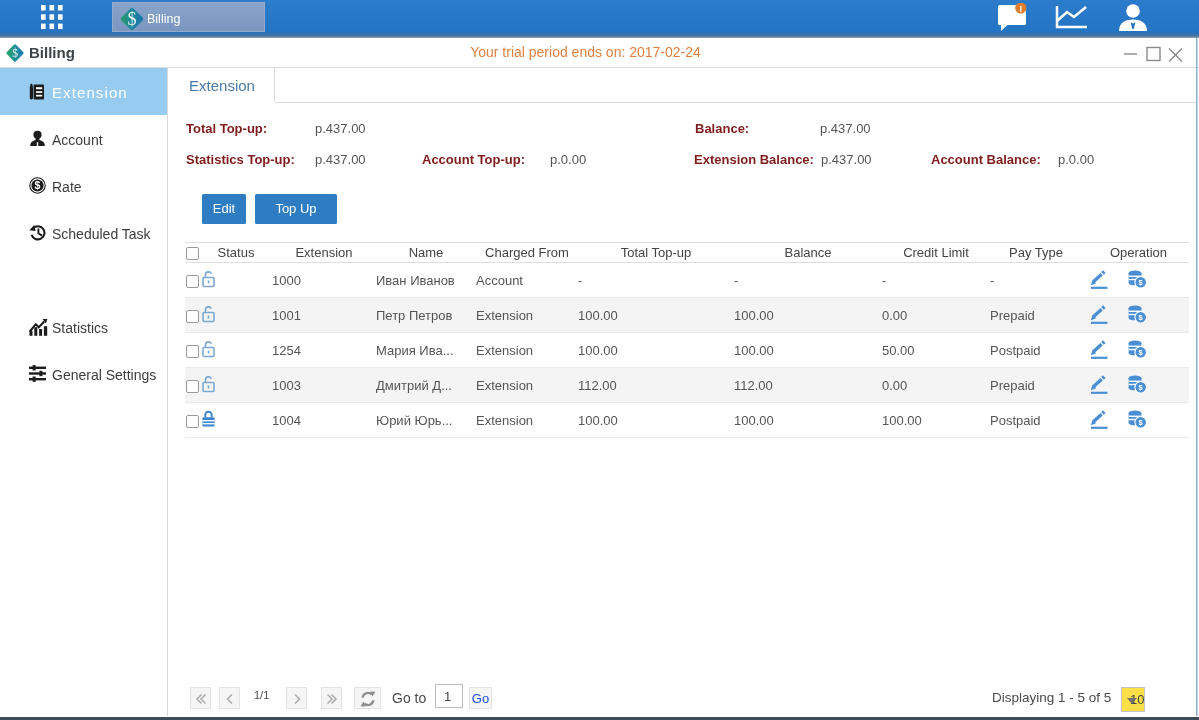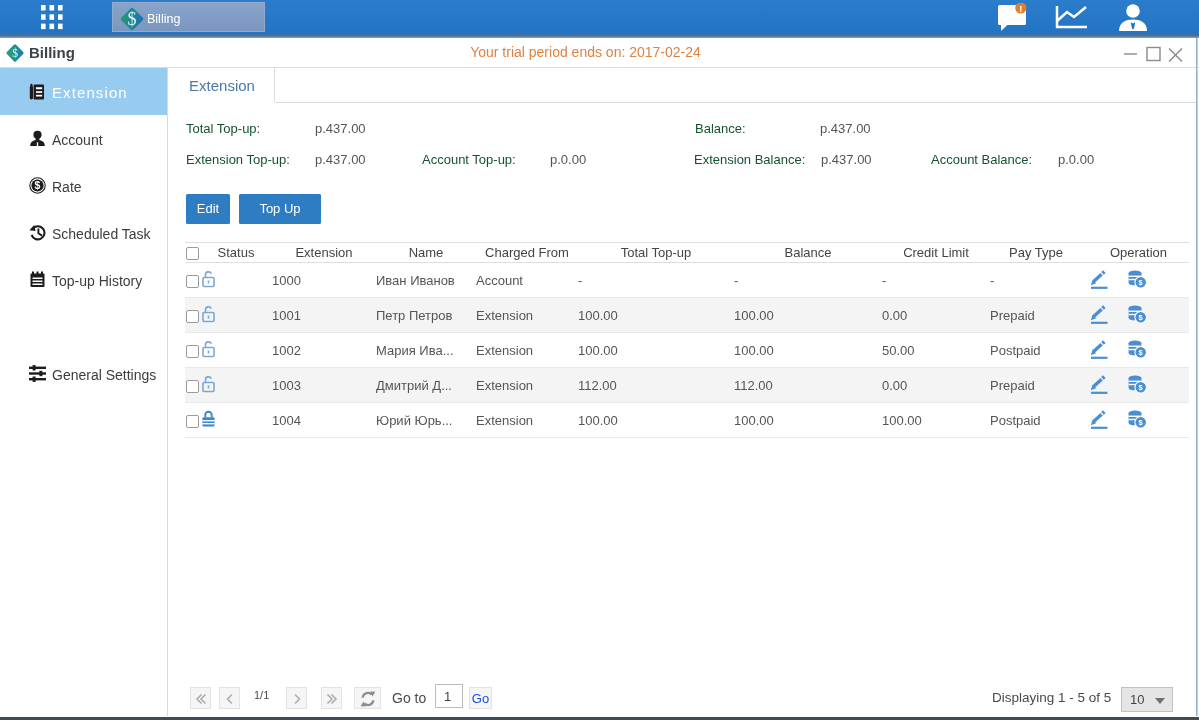--- a/index.html
+++ b/index.html
@@ -32,43 +32,43 @@
 .mitem svg { position:absolute; left:29px; top:15px; }
 
 
 #content { position:absolute; left:169px; top:68px; width:1028px; height:648px; background:#fff; }
 #tabrow { position:absolute; left:0; top:0; width:1028px; height:35px; }
 #tabline { position:absolute; left:106px; top:34px; width:922px; height:1px; background:#dcdcdc; }
 #tab { position:absolute; left:0; top:0; width:106px; height:34px; background:#fff;
   border-right:1px solid #dcdcdc; }
 #tab span { position:absolute; left:0; width:106px; text-align:center; top:9px; font-size:15px; color:#4a7aa6; }
 
-.slabel { position:absolute; font-size:13px; font-weight:normal; color:#14532d; }
+.slabel { position:absolute; font-size:13px; font-weight:bold; color:#7f1d1d; }
 .sval { position:absolute; font-size:13px; color:#555; }
 
 .btn { position:absolute; top:126px; height:30px; background:#2e7dc2; color:#fff; font-size:13px;
-  text-align:center; line-height:30px; border-radius:1.5px; }
+  text-align:center; line-height:30px; border-radius:1.5px;margin-left:16px; }
 
 
 #tbl { position:absolute; left:16px; top:174px; width:1004px; border-collapse:collapse; table-layout:fixed; }
 #tbl th { height:20px; border-top:1px solid #dedede; border-bottom:1px solid #dedede;
   font-size:13px; font-weight:normal; color:#444; text-align:center; }
 #tbl td { height:35px; border-bottom:1px solid #e9e9e9; font-size:13px; color:#555; text-align:left;
   overflow:hidden; white-space:nowrap; }
 #tbl td:last-child, #tbl th:last-child { padding-left:6px; }
 #tbl tr.alt td { background:#f4f4f4;margin-top:40px; }
 .cb { display:inline-block; width:13px; height:13px; border:1px solid #9a9a9a; border-radius:2px; background:#fff; vertical-align:middle; margin-left:1px; }
 
 
 .pgbtn { position:absolute; top:619px; width:21px; height:22px; background:#f5f5f5; border:1px solid #e3e3e3;
   text-align:center; color:#9a9a9a; }
 #pginput { position:absolute; top:616px; left:266px; width:28px; height:24px; border:1px solid #bbb; background:#fff;
   font-size:13px; color:#444; text-align:left; padding-left:8px; line-height:21px; outline:none; }
 .pgtxt { position:absolute; top:622px; font-size:14px; color:#4a4a4a; }
-#dd { position:absolute; top:619px; left:952px; width:52px; height:25px; border:1px solid #c2c2c2; background:#e5e5e5; }
+#dd { position:absolute; top:619px; left:952px; width:24px; height:25px; border:1px solid #c2c2c2; background:#fde047; }
 #dd .n { position:absolute; left:8px; top:4px; font-size:13px; color:#444; }
 #dd .tri { position:absolute; right:7px; top:10px; width:0; height:0; border-left:5px solid transparent;
   border-right:5px solid transparent; border-top:6px solid #707070; }
 
 #bottomstrip { position:absolute; left:0; top:717px; width:1199px; height:3px; background:#3f4b57; }
 #rightedge { position:absolute; left:1196px; top:38px; width:2px; height:678px; background:linear-gradient(to right,#74a2c8,#d5e4f0); }
 </style>
 </head>
 <body>
 
@@ -173,31 +173,30 @@
     <span class="label">Rate</span>
   </div>
   <div class="mitem" style="top:141px">
     <svg width="17" height="17" viewBox="0 0 17 17">
       <path d="M2.6 10.9 A6.6 6.6 0 1 0 4.1 4.2" fill="none" stroke="#1c1c1c" stroke-width="2.1"></path>
       <path d="M0.4 6.3 L5.2 1.1 L6.6 6.9 Z" fill="#1c1c1c"></path>
       <path d="M9.4 4.6 V9.2 L13 11.6" fill="none" stroke="#1c1c1c" stroke-width="1.9"></path>
     </svg>
     <span class="label">Scheduled Task</span>
   </div>
-  <div class="mitem" style="top:188px">
-    <svg width="17" height="17" viewBox="0 0 17 17">
-      <rect x="1.5" y="2.5" width="14" height="13.5" rx="1" fill="#1c1c1c"></rect>
-      <rect x="3" y="0.5" width="2" height="4" fill="#1c1c1c"></rect>
-        <rect x="7.5" y="0.5" width="2" height="4" fill="#1c1c1c"></rect>
-        <rect x="12" y="0.5" width="2" height="4" fill="#1c1c1c"></rect>
-      <rect x="3.5" y="6.5" width="10" height="1.5" fill="#fff"></rect>
-      <rect x="3.5" y="9.5" width="10" height="1.5" fill="#fff"></rect>
-      <rect x="3.5" y="12.5" width="10" height="1.5" fill="#fff"></rect>
-    </svg>
-    <span class="label">Top-up History</span>
+  <div class="mitem" style="top:235px">
+    <svg width="19" height="18" viewBox="0 0 19 18">
+      <rect x="0.5" y="12.8" width="3" height="5" fill="#1c1c1c"></rect>
+      <rect x="5.3" y="9.2" width="3" height="8.6" fill="#1c1c1c"></rect>
+      <rect x="10.1" y="11" width="3" height="6.8" fill="#1c1c1c"></rect>
+      <rect x="14.9" y="8.2" width="3.3" height="9.6" fill="#1c1c1c"></rect>
+      <path d="M0.7 13.6 L6.8 6.2 L9.8 9.2 L15.3 3.6" fill="none" stroke="#1c1c1c" stroke-width="2.1"></path>
+      <path d="M13.6 1.1 L18.4 0.9 L16.9 5.5 Z" fill="#1c1c1c"></path>
+    </svg>
+    <span class="label">Statistics</span>
   </div>
   <div class="mitem" style="top:282px">
     <svg width="17" height="17" viewBox="0 0 17 17">
       <line x1="0" y1="2.8" x2="17" y2="2.8" stroke="#1c1c1c" stroke-width="2.4"></line>
       <rect x="3.6" y="0.1" width="3" height="5.4" fill="#1c1c1c"></rect>
       <line x1="0" y1="8.5" x2="17" y2="8.5" stroke="#1c1c1c" stroke-width="2.4"></line>
       <rect x="10.4" y="5.8" width="3" height="5.4" fill="#1c1c1c"></rect>
       <line x1="0" y1="14.2" x2="17" y2="14.2" stroke="#1c1c1c" stroke-width="2.4"></line>
       <rect x="3.6" y="11.5" width="3" height="5.4" fill="#1c1c1c"></rect>
     </svg>
@@ -211,21 +210,21 @@
         <span>Extension</span>
       </div>
     <div id="tabline"></div>
   </div>
 
   <span class="slabel" style="left:17px;top:53px">Total Top-up:</span>
   <span class="sval" style="left:146px;top:53px">p.437.00</span>
   <span class="slabel" style="left:526px;top:53px">Balance:</span>
   <span class="sval" style="left:651px;top:53px">p.437.00</span>
 
-  <span class="slabel" style="left:17px;top:84px">Extension Top-up:</span>
+  <span class="slabel" style="left:17px;top:84px">Statistics Top-up:</span>
   <span class="sval" style="left:146px;top:84px">p.437.00</span>
   <span class="slabel" style="left:253px;top:84px">Account Top-up:</span>
   <span class="sval" style="left:381px;top:84px">p.0.00</span>
   <span class="slabel" style="left:525px;top:84px">Extension Balance:</span>
   <span class="sval" style="left:652px;top:84px">p.437.00</span>
   <span class="slabel" style="left:762px;top:84px">Account Balance:</span>
   <span class="sval" style="left:889px;top:84px">p.0.00</span>
 
   <div class="btn" style="left:17px;width:44px">Edit</div>
   <div class="btn" style="left:70px;width:82px">Top Up</div>
@@ -336,21 +335,21 @@
     </tr>
     <tr>
       <td style="text-align:left"><span class="cb"></span></td>
       <td><svg width="17" height="18" viewBox="0 0 17 18">
               <g stroke="#7ba8d4" fill="none" stroke-width="1.6">
                 <rect x="3" y="7.5" width="11" height="9" rx="1"></rect>
                 <path d="M5.5 7.5 V4.6 A3 3 0 0 1 11.3 3.8"></path>
                 <line x1="8.5" y1="10.5" x2="8.5" y2="13.5"></line>
               </g>
             </svg></td>
-      <td>1002</td>
+      <td>1254</td>
           <td>Мария Ива...</td>
           <td>Extension</td>
           <td>100.00</td>
           <td>100.00</td>
           <td>50.00</td>
           <td>Postpaid</td>
       <td>
         <svg width="24" height="20" viewBox="0 0 24 20">
               <g stroke="#4a8fd3">
                 <path d="M2.8 16.2 L4.6 10.8 L8.2 14.2 Z" fill="#4a8fd3" stroke="none"></path>

